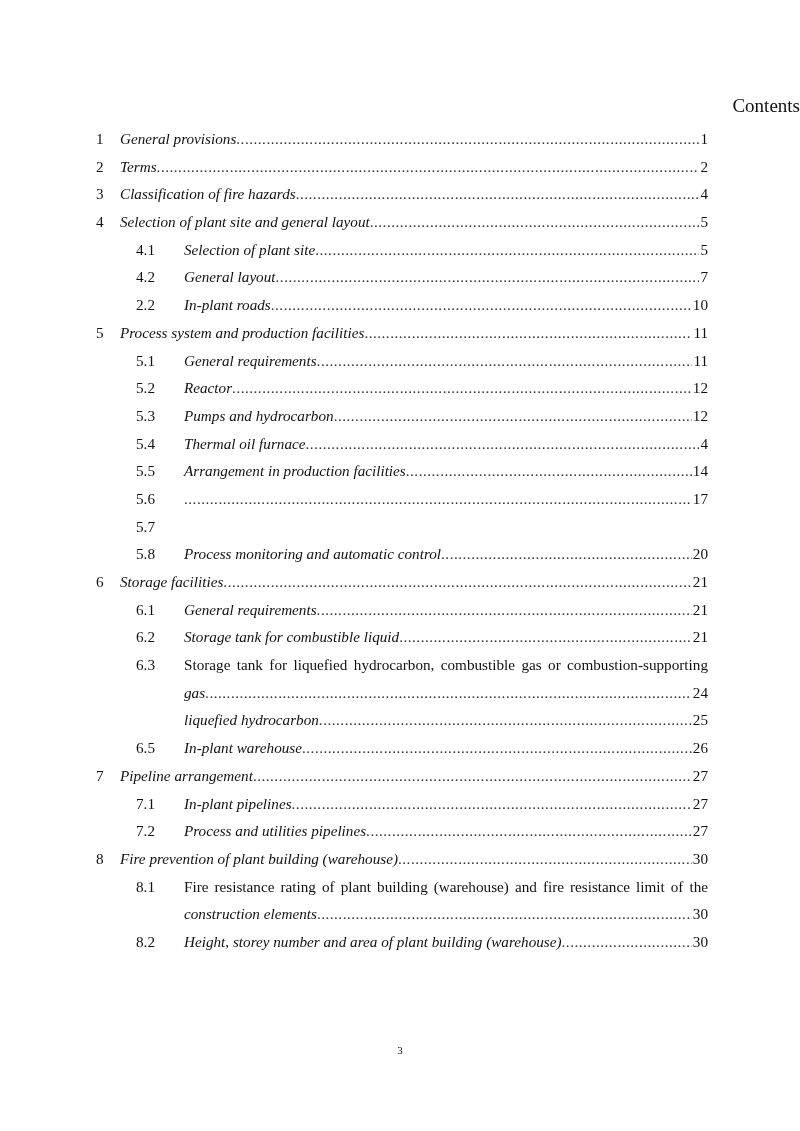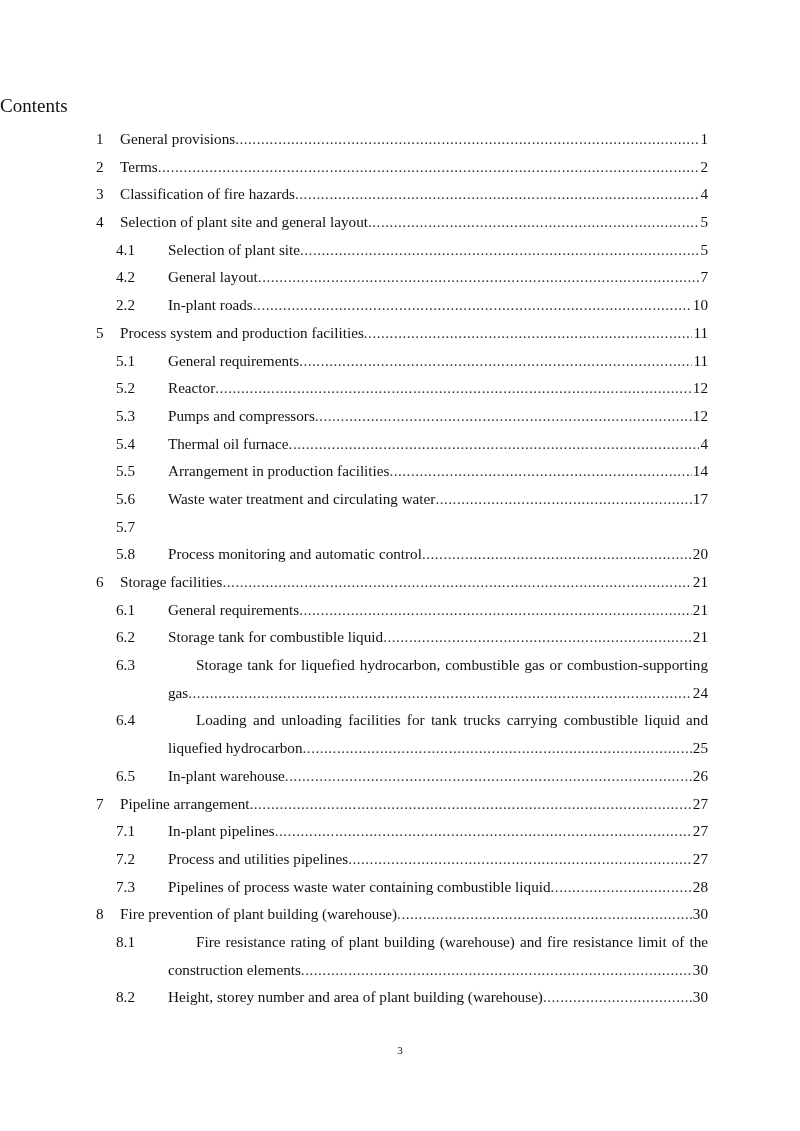--- a/index.html
+++ b/index.html
@@ -3,46 +3,46 @@
 <meta charset="utf-8">
 <style>
   html, body { margin: 0; padding: 0; background: #ffffff; }
   body {
     width: 800px; height: 1131px; position: relative; overflow: hidden;
     font-family: "Liberation Serif", "DejaVu Serif", serif;
     color: #111111;
   }
   .title {
     position: absolute; top: 94px; left: 0; width: 800px;
-    text-align: left; font-size: 19px; line-height: 24px;
+    text-align: right; font-size: 19px; line-height: 24px;
   }
   .toc {
     position: absolute; top: 125px; left: 96px; width: 612px;
     font-size: 15.2px;
   }
   .row {
     position: relative; height: 27.7px; line-height: 27.7px;
     white-space: nowrap;
   }
   .num { position: absolute; top: 0; }
   .l1 .num { left: 0; }
-  .l2 .num { left: 20px; text-align: right; }
+  .l2 .num { left: 40px; text-align: right; }
   .entry { position: absolute; top: 0; right: 0; display: flex; align-items: baseline; }
   .l1 .entry { left: 24px; }
-  .l2 .entry { left: 72px; justify-content: flex-end; }
-  .txt { flex: 0 0 auto; }
+  .l2 .entry { left: 88px; }
+  .txt { flex: 0 0 auto; font-style: italic; }
   .dots {
     flex: 1 1 auto; overflow: hidden; white-space: nowrap;
     letter-spacing: 0.5px; color: #333;
   }
   .dots::after {
     content: "..................................................................................................................................................................................................................................";
   }
   .pg { flex: 0 0 auto; padding-left: 1px; }
-  .cont { display: block; text-align: justify; text-align-last: justify; width: 100%; margin-left: 28px; }
+  .cont { display: block; text-align: justify; text-align-last: justify; width: 100%; }
   .footer {
     position: absolute; top: 1044px; left: 0; width: 800px;
     text-align: center; font-size: 11px;
   }
 </style>
 </head>
 <body>
 
 <div class="title">Contents</div>
 
@@ -123,21 +123,21 @@
       <span class="num">5.2</span>
       <span class="entry">
         <span class="txt">Reactor</span>
         <span class="dots"></span>
         <span class="pg">12</span>
       </span>
     </div>
     <div class="row l2">
       <span class="num">5.3</span>
       <span class="entry">
-        <span class="txt">Pumps and compressors</span>
+        <span class="txt">Pumps and hydrocarbon</span>
         <span class="dots"></span>
         <span class="pg">12</span>
       </span>
     </div>
     <div class="row l2">
       <span class="num">5.4</span>
       <span class="entry">
         <span class="txt">Thermal oil furnace</span>
         <span class="dots"></span>
         <span class="pg">4</span>
@@ -147,21 +147,20 @@
       <span class="num">5.5</span>
       <span class="entry">
         <span class="txt">Arrangement in production facilities</span>
         <span class="dots"></span>
         <span class="pg">14</span>
       </span>
     </div>
     <div class="row l2">
       <span class="num">5.6</span>
       <span class="entry">
-        <span class="txt">Waste water treatment and circulating water</span>
         <span class="dots"></span>
         <span class="pg">17</span>
       </span>
     </div>
     <div class="row l2">
       <span class="num">5.7</span>
     </div>
     <div class="row l2">
       <span class="num">5.8</span>
       <span class="entry">
@@ -201,26 +200,20 @@
       </span>
     </div>
     <div class="row l2">
       <span class="entry">
         <span class="txt">gas</span>
         <span class="dots"></span>
         <span class="pg">24</span>
       </span>
     </div>
     <div class="row l2">
-      <span class="num">6.4</span>
-      <span class="entry">
-        <span class="cont">Loading and unloading facilities for tank trucks carrying combustible liquid and</span>
-      </span>
-    </div>
-    <div class="row l2">
       <span class="entry">
         <span class="txt">liquefied hydrocarbon</span>
         <span class="dots"></span>
         <span class="pg">25</span>
       </span>
     </div>
     <div class="row l2">
       <span class="num">6.5</span>
       <span class="entry">
         <span class="txt">In-plant warehouse</span>
@@ -245,28 +238,20 @@
       </span>
     </div>
     <div class="row l2">
       <span class="num">7.2</span>
       <span class="entry">
         <span class="txt">Process and utilities pipelines</span>
         <span class="dots"></span>
         <span class="pg">27</span>
       </span>
     </div>
-    <div class="row l2">
-      <span class="num">7.3</span>
-      <span class="entry">
-        <span class="txt">Pipelines of process waste water containing combustible liquid</span>
-        <span class="dots"></span>
-        <span class="pg">28</span>
-      </span>
-    </div>
     <div class="row l1">
       <span class="num">8</span>
       <span class="entry">
         <span class="txt">Fire prevention of plant building (warehouse)</span>
         <span class="dots"></span>
         <span class="pg">30</span>
       </span>
     </div>
     <div class="row l2">
       <span class="num">8.1</span>

